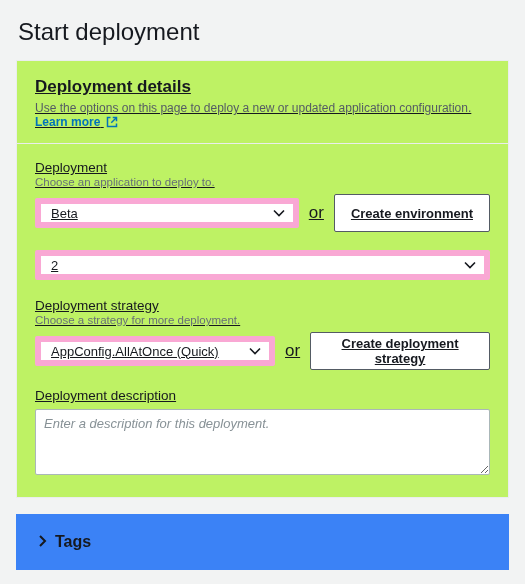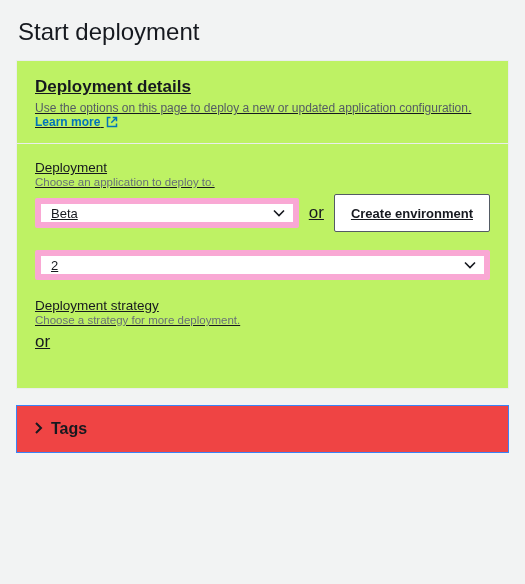--- a/index.html
+++ b/index.html
@@ -119,22 +119,22 @@
     padding: 6px 8px;
     font-family: inherit;
     font-size: 13px;
     resize: vertical;
   }
   textarea::placeholder {
     color: #879196;
     font-style: italic;
   }
   .tags-panel {
-    background: #ef4444;
-    border: 1px solid #3b82f6;
+    background: #3b82f6;
+    border: 5px solid #3b82f6;
     padding: 14px 18px;
     margin-bottom: 14px;
   }
   .tags-row {
     display: flex;
     align-items: center;
     gap: 8px;
     cursor: pointer;
   }
   .tags-title {
@@ -193,24 +193,37 @@
               </svg>
           </span>
         </div>
       </div>
     </div>
 
     <div class="field">
       <div class="field-label">Deployment strategy</div>
       <div class="field-desc">Choose a strategy for more deployment.</div>
       <div class="field-row">
+        <div class="select" style="flex:0 0 240px">
+          <span>AppConfig.AllAtOnce (Quick)</span>
+          <span class="caret">
+            <svg width="12" height="8" viewBox="0 0 12 8">
+                <path d="M1 1l5 5 5-5" fill="none" stroke="#16191f" stroke-width="1.6"></path>
+              </svg>
+          </span>
+        </div>
         <span class="or">or</span>
-      </div>
-    </div>
-
+        <button class="btn" style="flex:1">Create deployment strategy</button>
+      </div>
+    </div>
+
+    <div class="field" style="margin-bottom:0">
+      <div class="field-label" style="margin-bottom:6px">Deployment description</div>
+      <textarea placeholder="Enter a description for this deployment." style=""></textarea>
+    </div>
   </div>
 
   <div class="tags-panel">
     <div class="tags-row">
       <span>
         <svg width="8" height="12" viewBox="0 0 8 12">
             <path d="M1 1l5 5-5 5" fill="none" stroke="#16191f" stroke-width="2"></path>
           </svg>
       </span>
       <span class="tags-title">Tags</span>

